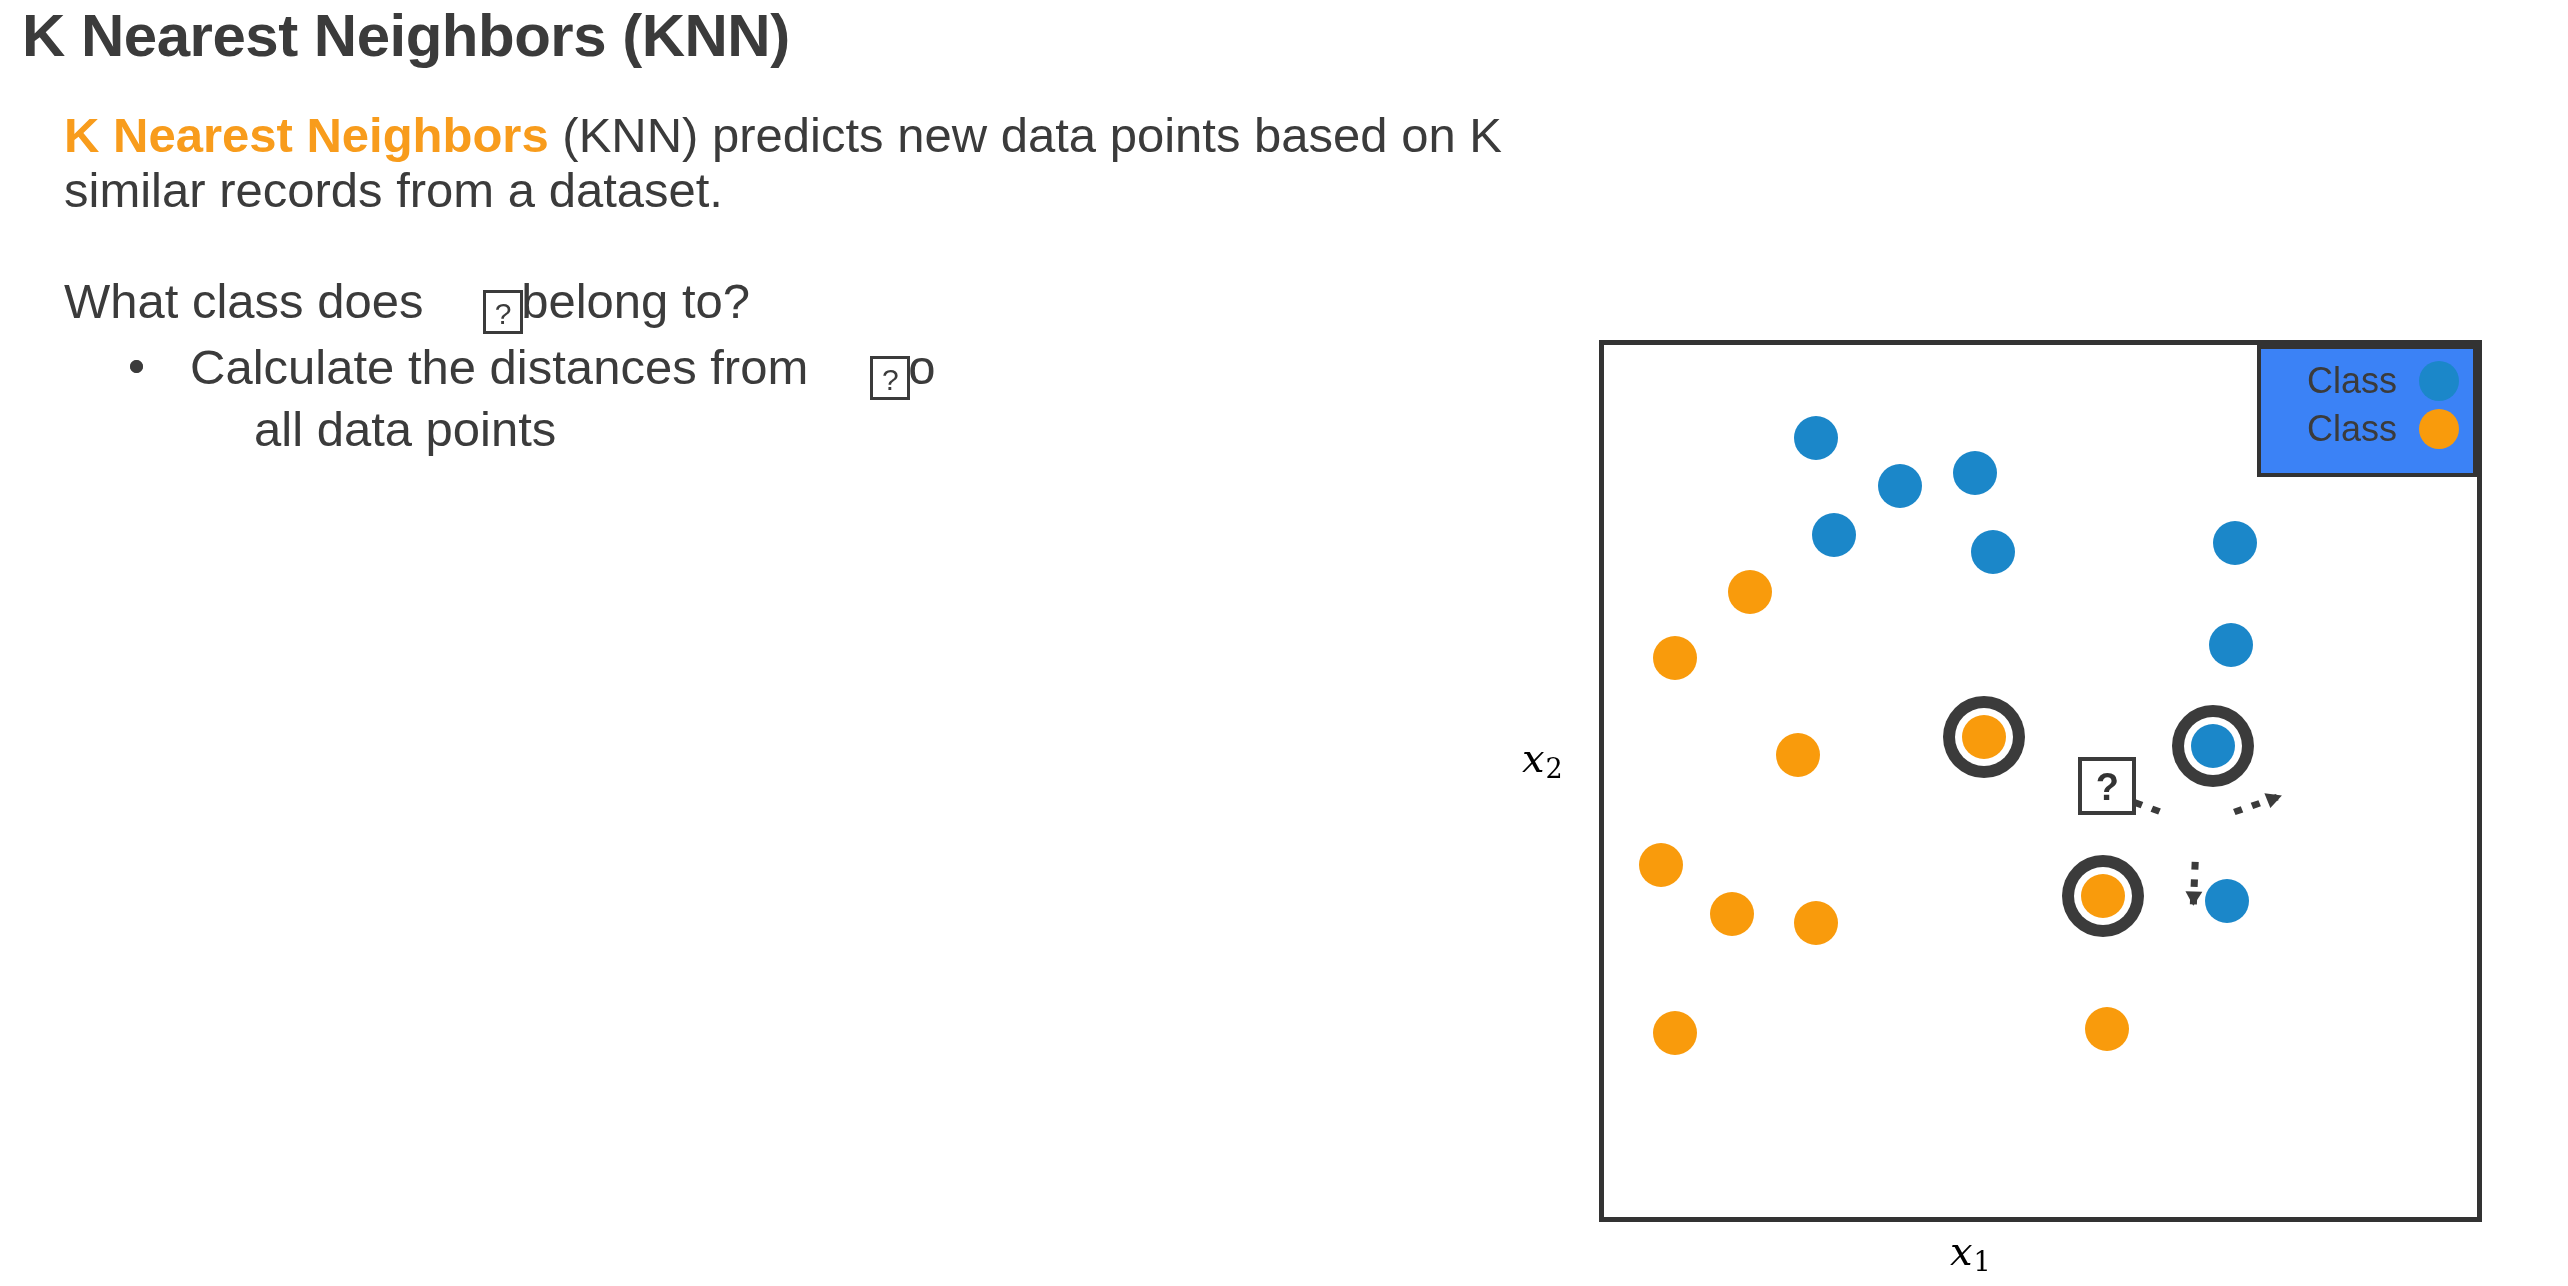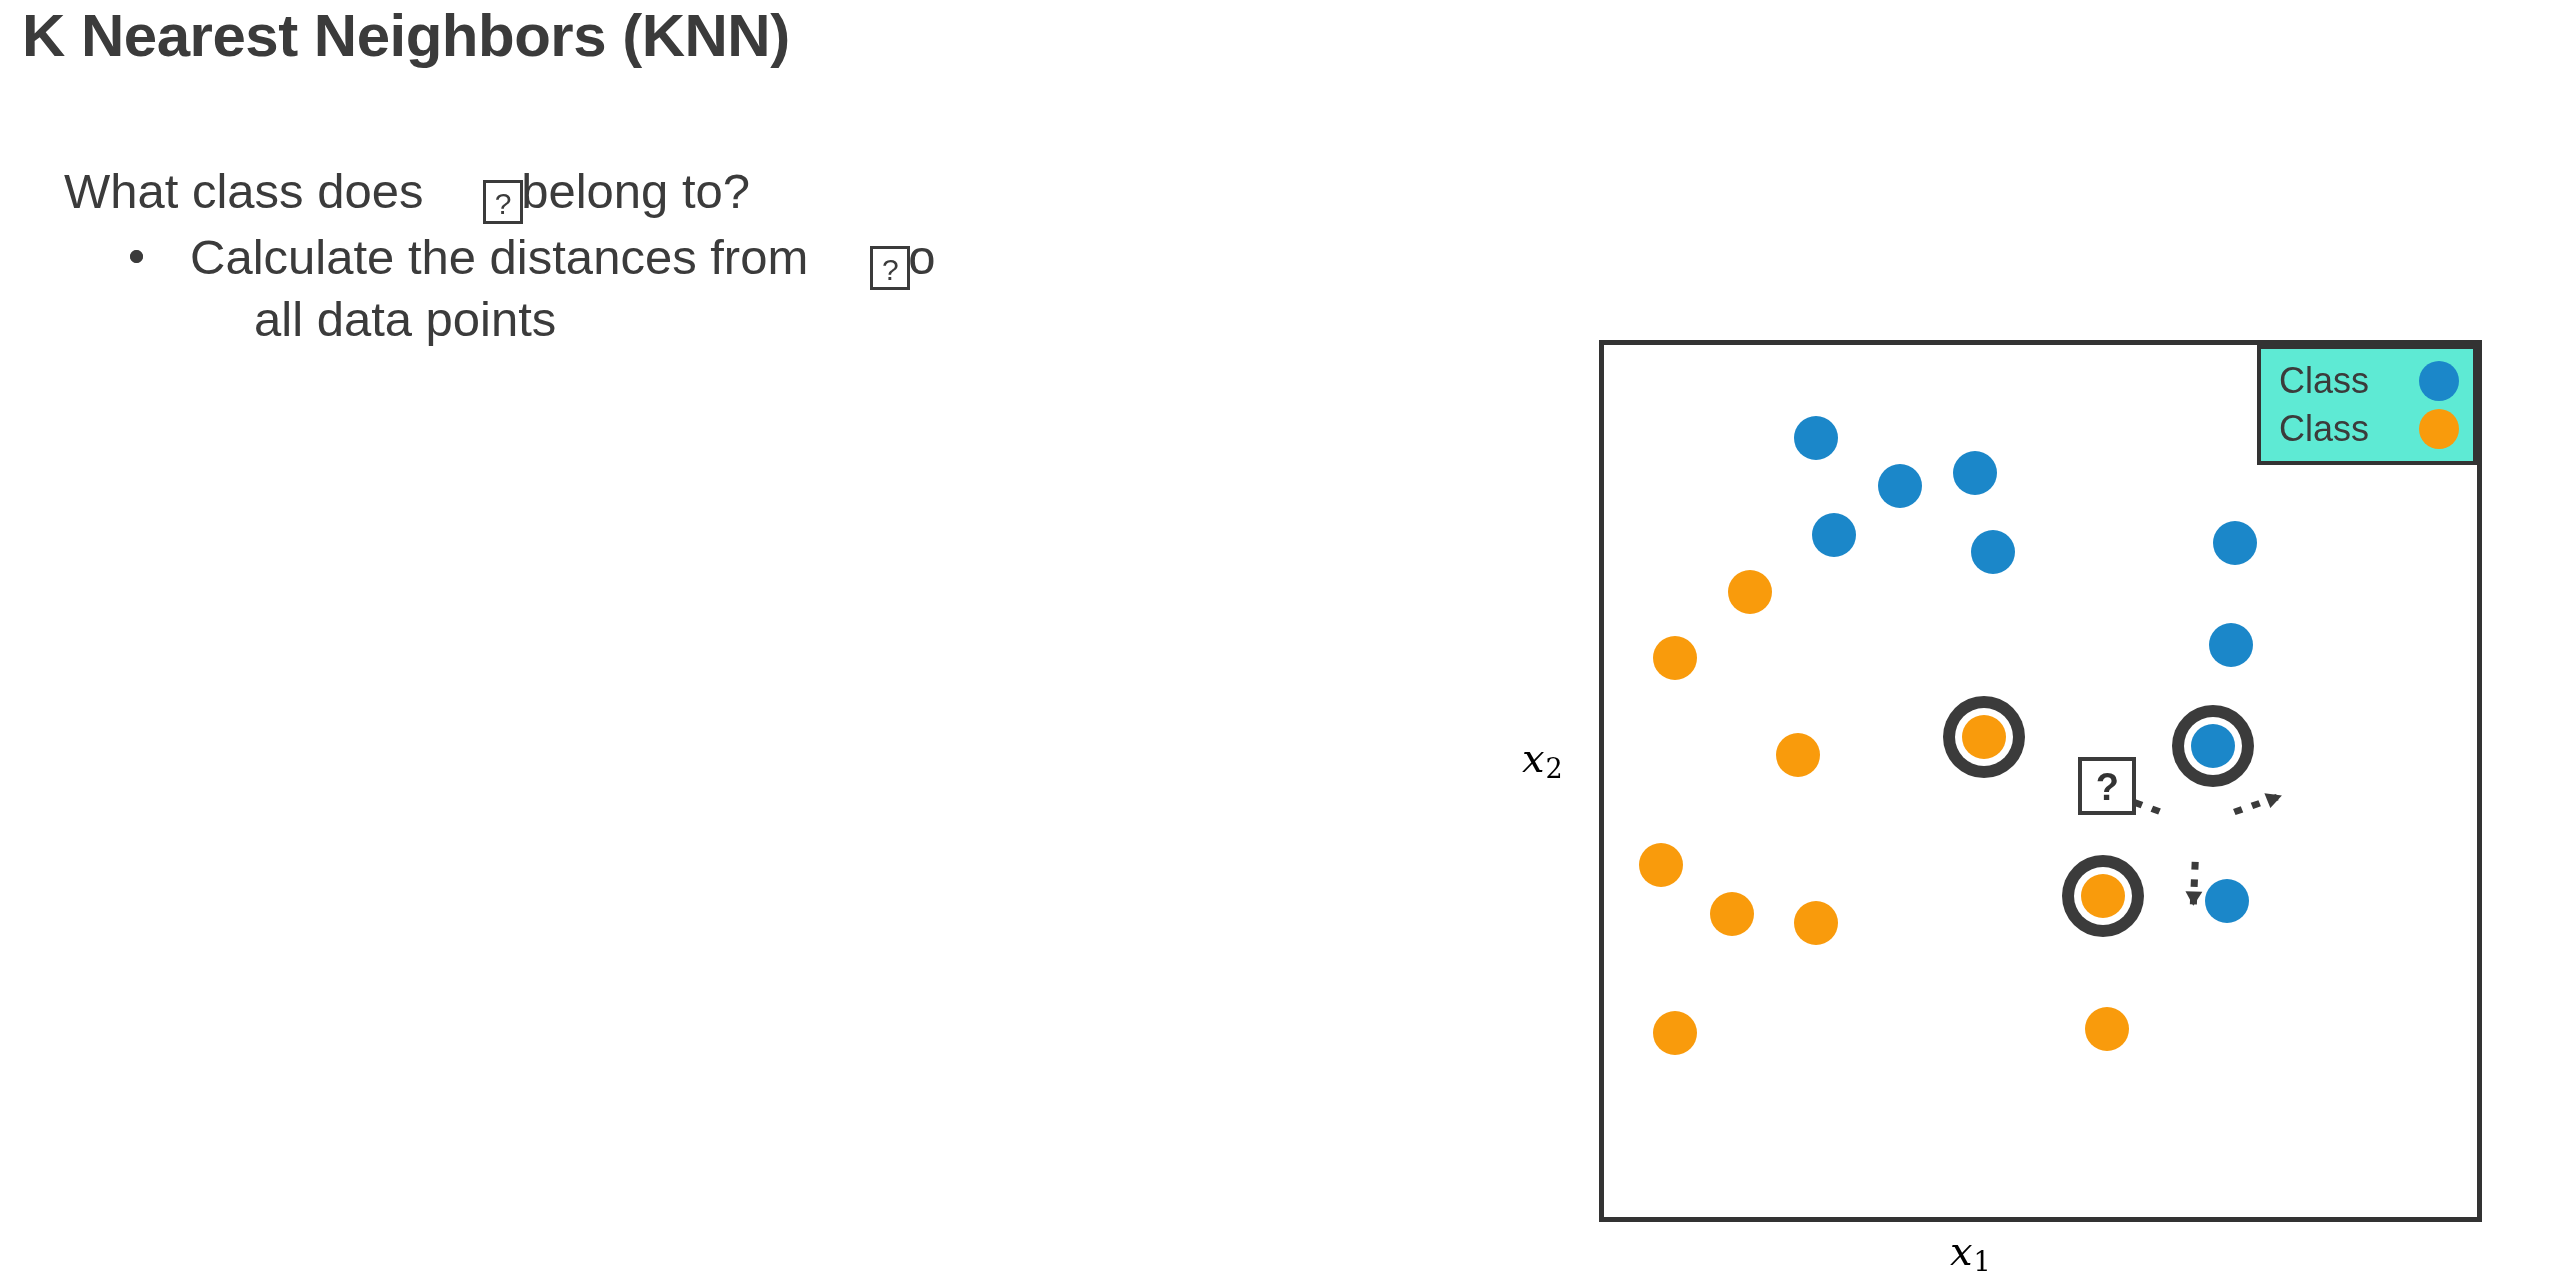--- a/index.html
+++ b/index.html
@@ -159,25 +159,26 @@
     font-weight: bold;
     line-height: 52px;
     color: #333333;
   }
 
   #connectors { position: absolute; left: 0; top: 0; width: 1040px; height: 960px; z-index: 4; }
 
   
   #legend {
     position: absolute;
-    background: #5eead4;
+    background: #3b82f6;
     border: 4px solid #333333;
     box-sizing: border-box;
     z-index: 7;
-    padding: 8px 14px 8px 18px;
+    padding: 8px 14px 20px 18px;
+    text-align: right;
   }
   .legend-row {
     display: flex;
     align-items: center;
     height: 48px;
   }
   .legend-label {
     font-size: 36px;
     color: #3b3b3b;
     min-width: 118px;
@@ -191,20 +192,23 @@
   .legend-swatch.blue { background: #1b87c9; }
   .legend-swatch.orange { background: #f99b0c; }
 </style>
 </head>
 <body>
 
 <div id="slide-title">K Nearest Neighbors (KNN)</div>
 
 <div id="body-text">
 
+  <div class="para lead-line">
+    <span class="accent">K Nearest Neighbors</span><span> (KNN) predicts new data points based on K similar records from a dataset.</span>
+  </div>
 
   <div class="spacer-line"></div>
 
   <div class="para q-line">
     <span>What class does</span>
     <span style="display:inline-block;width:44px"></span><span class="qbox-inline">?</span><span>belong to?</span>
   </div>
 
 
   <ul class="bullets">

